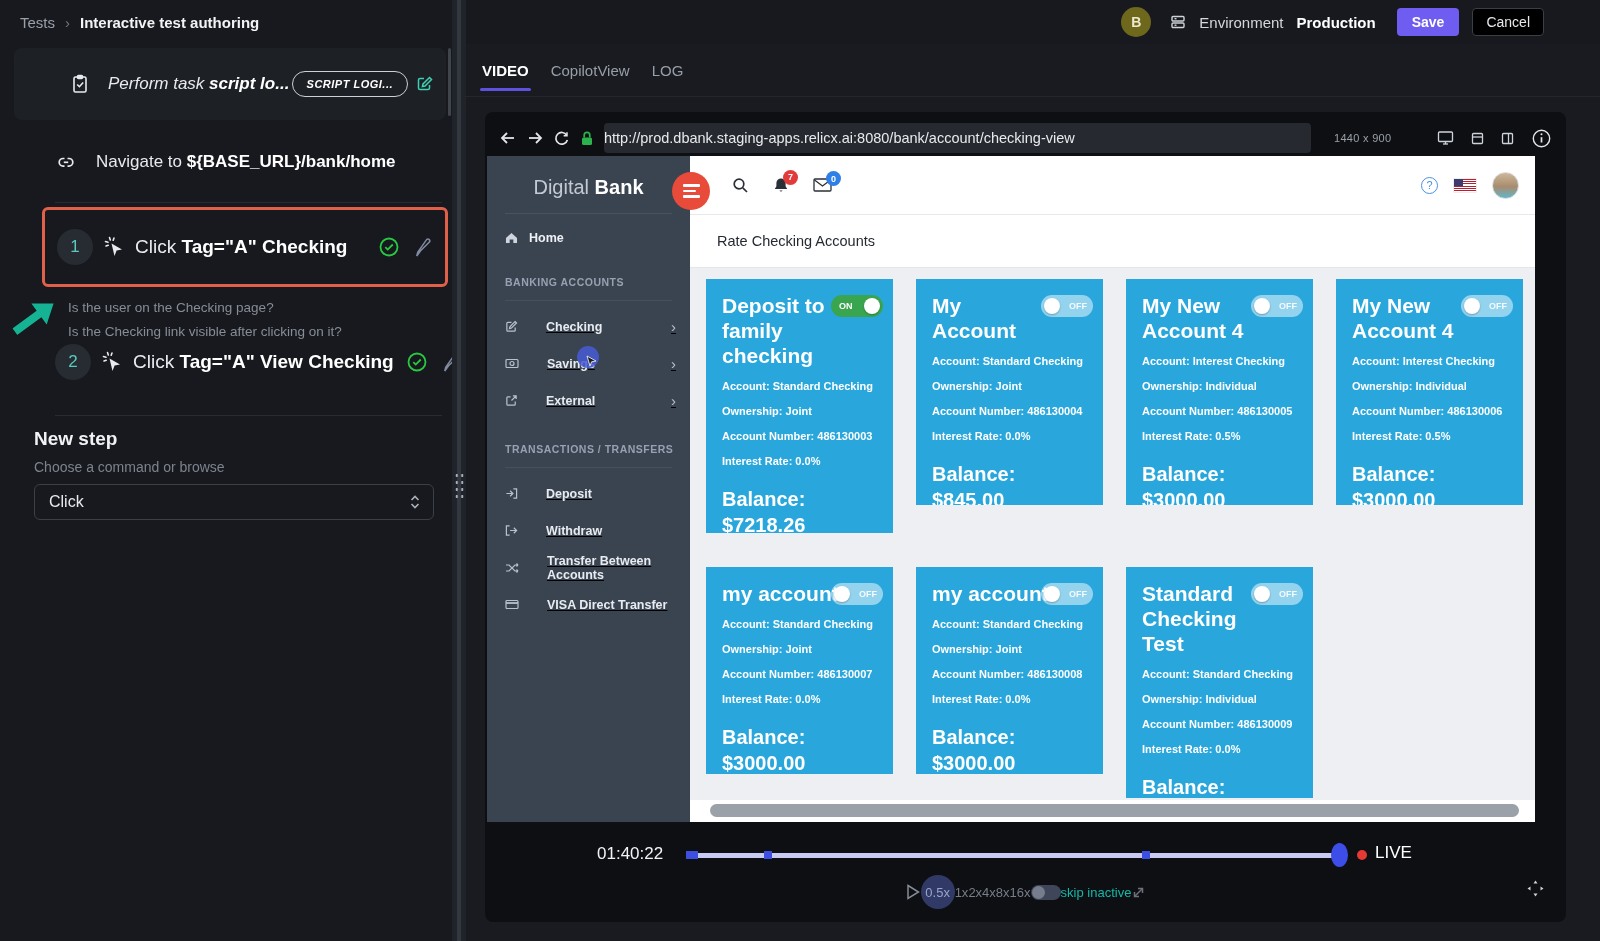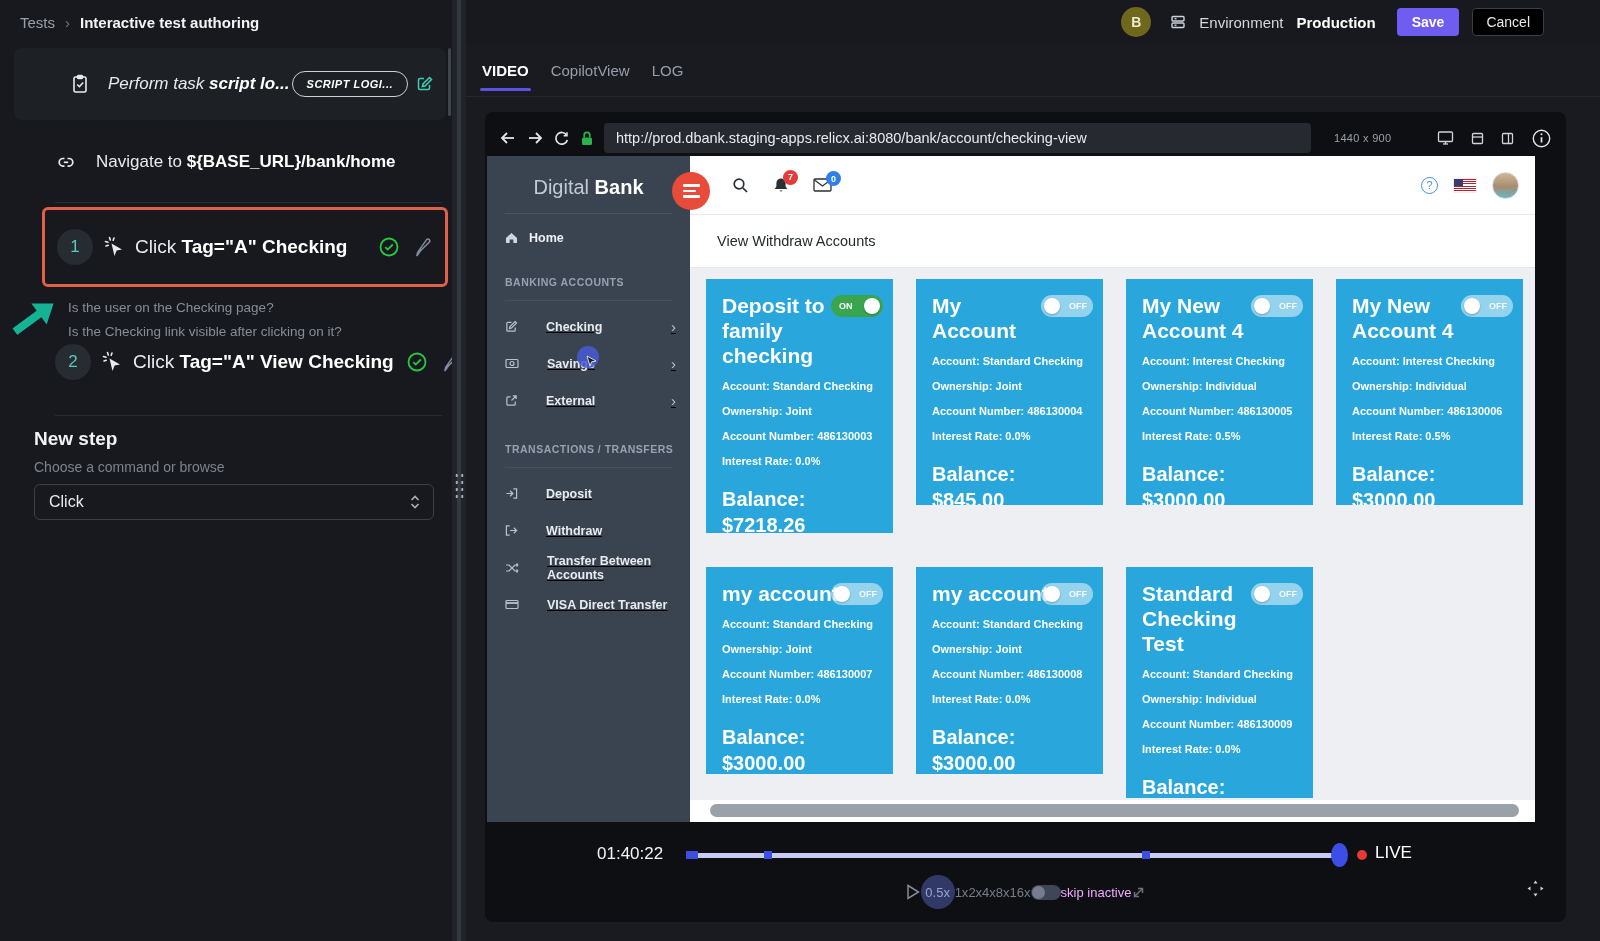--- a/index.html
+++ b/index.html
@@ -83,21 +83,21 @@
     bottom:-12px; height:3px; background:#5d52e0; border-radius:2px; }
   .tab-divider { position:absolute; left:0; right:0; top:52px; height:1px; background:#23262d; }
 
   .video-card { position:absolute; left:19px; top:68px; width:1081px; height:810px;
     background:#0d0f13; border-radius:8px; }
 
   
   .browser-bar { position:absolute; left:0; top:8px; right:0; height:36px;
     display:flex; align-items:center; padding:0 14px; gap:9px; }
   .url-pill { width:707px; height:30px; background:#26292f; border-radius:4px;
-    display:flex; align-items:center; padding:0 12px; }
+    display:flex; align-items:center; padding:0 0; }
   .url-pill span { font-size:14.5px; color:#e8eaed; white-space:nowrap; overflow:hidden; }
   .res-text { font-size:11px; color:#9aa0a8; margin-left:14px; letter-spacing:.3px; }
   .tool-right { margin-left:auto; display:flex; align-items:center; gap:17px; }
 
   
   .bank-frame { position:absolute; left:2px; top:44px; width:1048px; height:666px;
     background:#edeff3; overflow:hidden; }
   .bank-sidebar { position:absolute; left:0; top:0; width:203px; height:666px; background:#3a4350; }
   .bank-logo { padding-top:20px; text-align:center; font-size:20px; }
   .bank-logo .lt { color:#c3cad4; font-weight:300; }
@@ -190,21 +190,21 @@
   .plive { position:absolute; left:890px; top:731px; font-size:17px; color:#fff; }
   .pspeeds { position:absolute; left:0; right:0; top:763px; display:flex;
     align-items:center; justify-content:center; gap:0; }
   .spd { font-size:13px; color:#787d88; cursor:pointer; }
   .spd.active { width:34px; height:34px; border-radius:50%; background:#313a66;
     color:#9aa3c8; display:flex; align-items:center; justify-content:center; }
   .skip-toggle { width:30px; height:15px; border-radius:8px; background:#3f4659;
     position:relative; cursor:pointer; }
   .skip-toggle .kn { position:absolute; left:1px; top:1px; width:13px; height:13px;
     border-radius:50%; background:#777d8c; }
-  .skip-label { font-size:13px; color:#f0abfc; }
+  .skip-label { font-size:13px; color:#14b8a6; }
   .pmove { position:absolute; right:22px; top:768px; }
 </style>
 </head>
 <body>
 
 <div class="topbar">
   <span class="crumb-root">Tests</span>
   <span class="crumb-sep">›</span>
   <span class="crumb-cur">Interactive test authoring</span>
   <div class="top-right">
@@ -530,21 +530,21 @@
             </svg>
             <span class="badge blue">0</span>
           </span>
           <div class="tb-right">
             <span class="qmark">?</span>
             <span class="us-flag"></span>
             <span class="avatar-photo"></span>
           </div>
         </div>
         <div class="bank-titlebar">
-          <span>View Withdraw Accounts</span>
+          <span>Rate Checking Accounts</span>
         </div>
         <div class="bank-content">
 
           <div class="acct-card c1">
             <div class="toggle on">
               <span class="tlabel">ON</span>
                 <span class="knob"></span>
             </div>
             <div class="acct-name">Deposit to family checking</div>
             <div class="acct-line"><span>Account: </span><span>Standard Checking</span></div>

